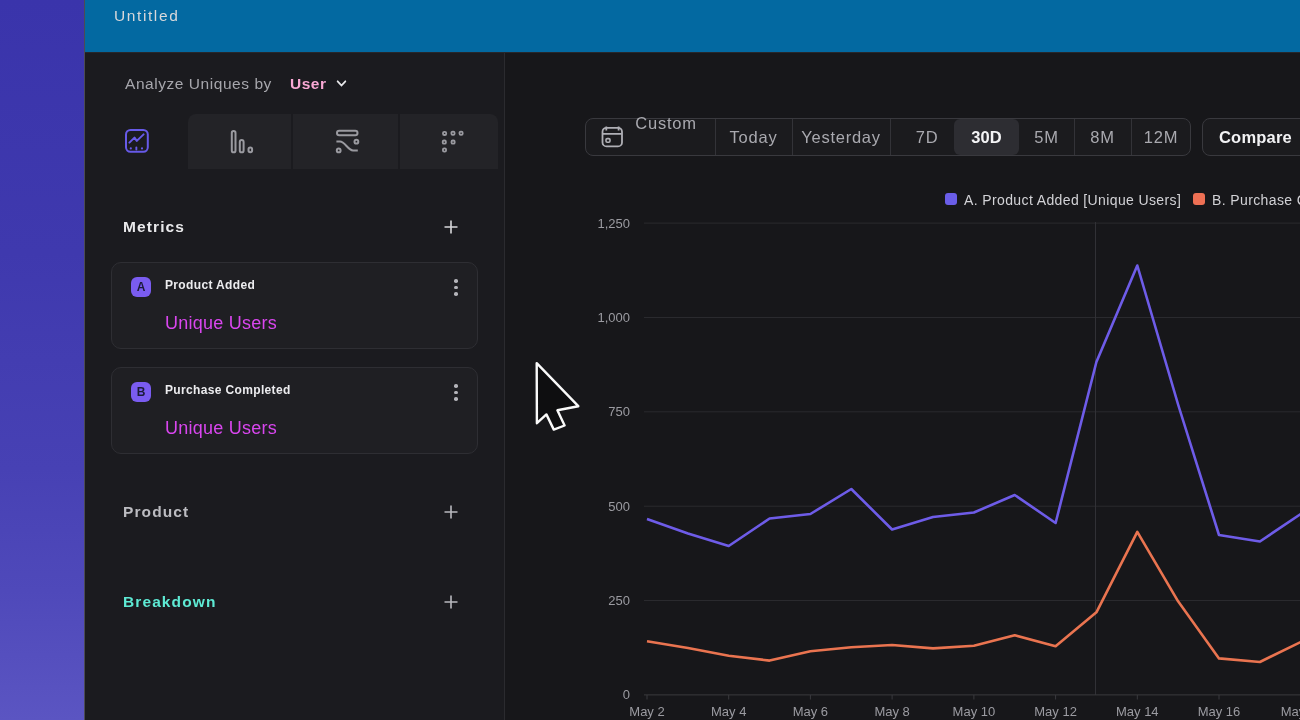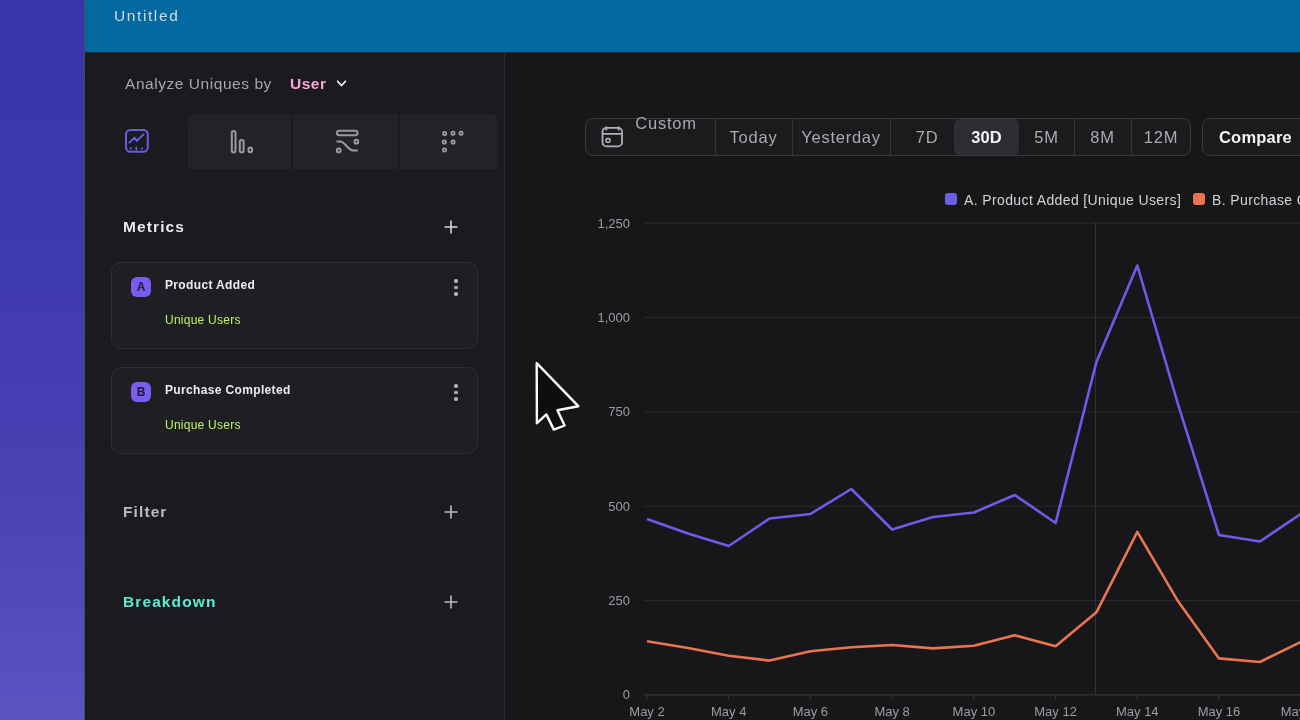--- a/index.html
+++ b/index.html
@@ -17,21 +17,21 @@
 .tabstrip { position:absolute; left:103px; top:61px; width:310px; height:55px; background:#232327; border-radius:8px 8px 0 0; }
 .tabsep { position:absolute; top:0; width:2px; height:55px; background:#1b1b1f; }
 .tabicon { position:absolute; top:0; }
 .seltab { position:absolute; left:40px; top:76px; width:24px; height:24px; }
 .sechead { position:absolute; font-size:15.5px; font-weight:700; letter-spacing:1.1px; }
 .plus { position:absolute; width:16px; height:16px; }
 .card { position:absolute; left:26px; width:367px; height:87px; background:#1f1f23; border:1px solid #2e2e33; border-radius:10px; }
 .badge { position:absolute; left:19px; top:14px; width:20px; height:20px; background:#7a5cf0; border-radius:6px;
   color:#1b1b38; font-size:12px; font-weight:700; text-align:center; line-height:20px; }
 .ctitle { position:absolute; left:53px; top:15px; font-size:12px; font-weight:700; letter-spacing:0.35px; color:#ececef; }
-.csub { position:absolute; left:53px; top:50px; font-size:12px; letter-spacing:0.25px; color:#bef264; }
+.csub { position:absolute; left:53px; top:50px; font-size:18px; letter-spacing:0.25px; color:#d946ef; }
 .kebab { position:absolute; right:19px; top:16px; width:4px; }
 .kebab span { display:block; width:3.5px; height:3.5px; border-radius:50%; background:#b4b4ba; margin-bottom:3.2px; }
 .segbar { position:absolute; left:585px; top:118px; width:606px; height:38px; border:1px solid #39393e; border-radius:8px; background:#1b1b1e; }
 .seg { position:absolute; top:0; height:36px; line-height:37px; text-align:center; font-size:16.5px; letter-spacing:0.75px; color:#a9a9af; }
 .segsep { position:absolute; top:0; width:1px; height:36px; background:#333338; }
 .seghl { position:absolute; top:0; height:36px; background:#2d2d32; border-radius:6px; color:#f4f4f6; font-weight:700; text-align:center; line-height:37px; font-size:16.5px; }
 .compare { position:absolute; left:1202px; top:118px; width:120px; height:38px; border:1px solid #39393e; border-radius:8px; background:#1b1b1e;
   color:#f2f2f4; font-weight:700; font-size:16.5px; letter-spacing:0.2px; line-height:37px; padding-left:16px; }
 .legend { position:absolute; top:192px; height:14px; font-size:14px; letter-spacing:0.38px; color:#d2d2d6; white-space:nowrap; }
 .sw { position:absolute; top:0; width:12px; height:12px; border-radius:3px; }
@@ -104,21 +104,21 @@
     <div class="card" style="top:314px;">
       <div class="badge">B</div>
       <div class="ctitle">Purchase Completed</div>
       <div class="csub">Unique Users</div>
       <div class="kebab">
           <span></span>
           <span></span>
           <span></span>
         </div>
     </div>
-    <div class="sechead" style="left:38px; top:450px; color:#bcbcc1;">Filter</div>
+    <div class="sechead" style="left:38px; top:450px; color:#bcbcc1;">Product</div>
     <svg class="plus" style="left:358px; top:451px" viewBox="0 0 16 16">
         <path d="M8 1.5 V14.5 M1.5 8 H14.5" stroke="#b9b9be" stroke-width="1.6"></path>
       </svg>
     <div class="sechead" style="left:38px; top:540px; color:#5eead4;">Breakdown</div>
     <svg class="plus" style="left:358px; top:541px" viewBox="0 0 16 16">
         <path d="M8 1.5 V14.5 M1.5 8 H14.5" stroke="#b9b9be" stroke-width="1.6"></path>
       </svg>
   </div>
 </div>
 

